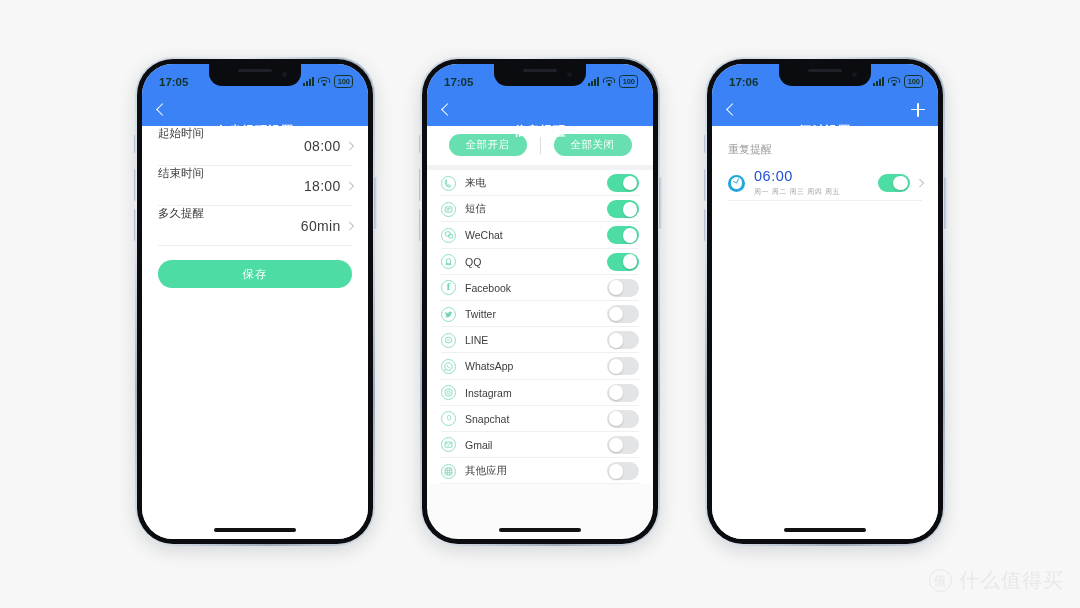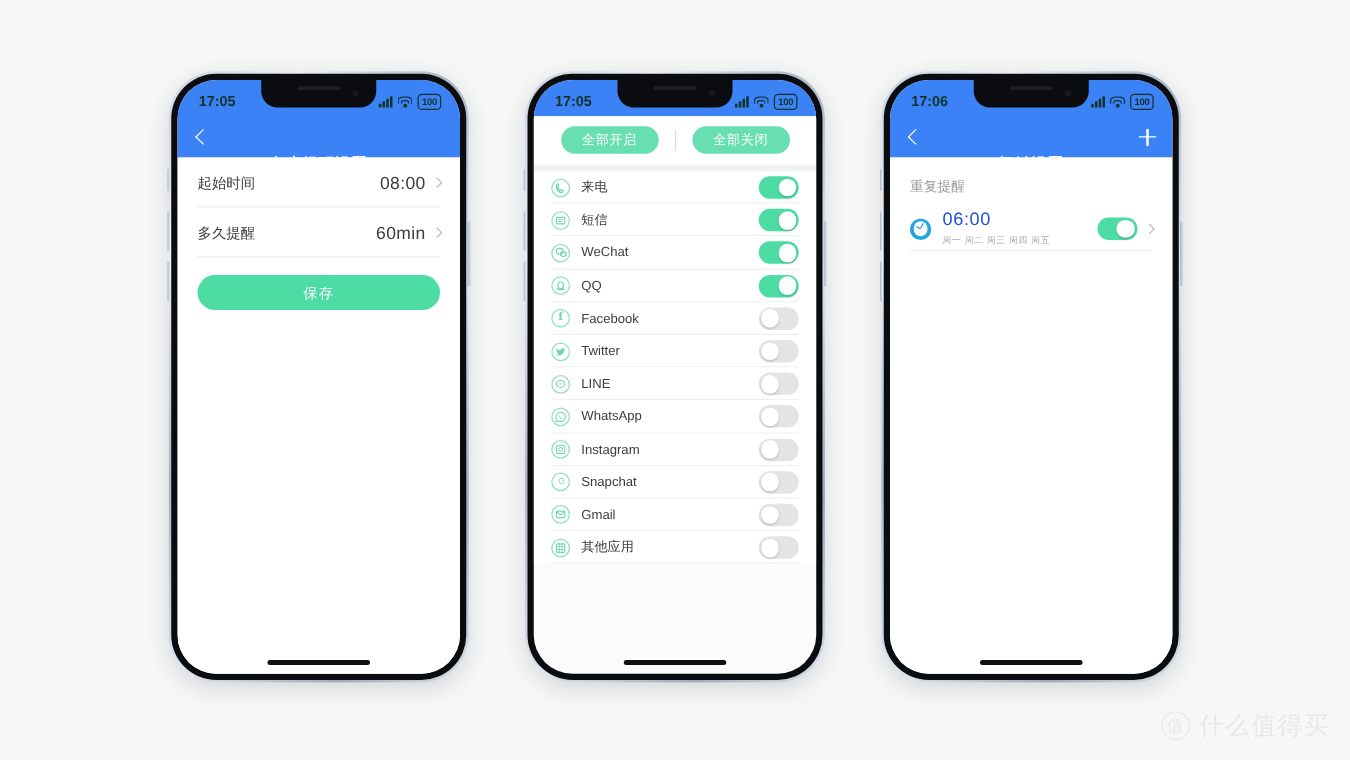--- a/index.html
+++ b/index.html
@@ -102,21 +102,21 @@
     content:""; position:absolute; background:#fff; border-radius:1px;
   }
   .nav-plus:before { left:0; top:6px; width:14px; height:1.8px; }
   .nav-plus:after { top:0; left:6px; height:14px; width:1.8px; }
 
   .green-head { background: #3b82f6; }
 
   
   .body-area { background: #fff; height: 100%; }
   .row {
-    display: flex; align-items: center;
+    display: flex; 
     padding: 0 16px; height: 40px;
     position: relative;
   }
   .row .sep {
     position: absolute; left: 16px; right: 16px; bottom: 0;
     height: 1px; background: #eceef0;
   }
   .row-label { font-size: 11.5px; color: #3c3c3c; }
   .row-right { margin-left: auto; display: flex; align-items: center; gap: 6px; }
   .row-value { font-size: 14px; color: #3c3c3c; letter-spacing: .3px; }
@@ -252,20 +252,28 @@
       <div class="body-area">
         <div class="row">
           <span class="row-label">起始时间</span>
           <span class="row-right">
             <span class="row-value">08:00</span>
             <span class="chev-r"></span>
           </span>
           <div class="sep"></div>
         </div>
         <div class="row">
+          <span class="row-label">结束时间</span>
+          <span class="row-right">
+            <span class="row-value">18:00</span>
+            <span class="chev-r"></span>
+          </span>
+          <div class="sep"></div>
+        </div>
+        <div class="row">
           <span class="row-label">多久提醒</span>
           <span class="row-right">
             <span class="row-value">60min</span>
             <span class="chev-r"></span>
           </span>
           <div class="sep"></div>
         </div>
         <div class="save-btn">保存</div>
       </div>
       <div class="home-ind"></div>
@@ -295,20 +303,24 @@
                 <i></i>
               </span>
             <span class="wifi">
                 <b></b>
                 <b></b>
                 <b></b>
               </span>
             <span class="batt">100</span>
           </span>
         </div>
+        <div class="navbar">
+          <div class="chev-back"></div>
+          <div class="nav-title">信息提醒</div>
+        </div>
       </div>
       <div class="allbtns">
         <div class="pill">全部开启</div>
         <div class="vsep"></div>
         <div class="pill">全部关闭</div>
       </div>
       <div class="list-gap"></div>
       <div id="app-list">
           <div class="app-row">
             <span class="app-icon">

